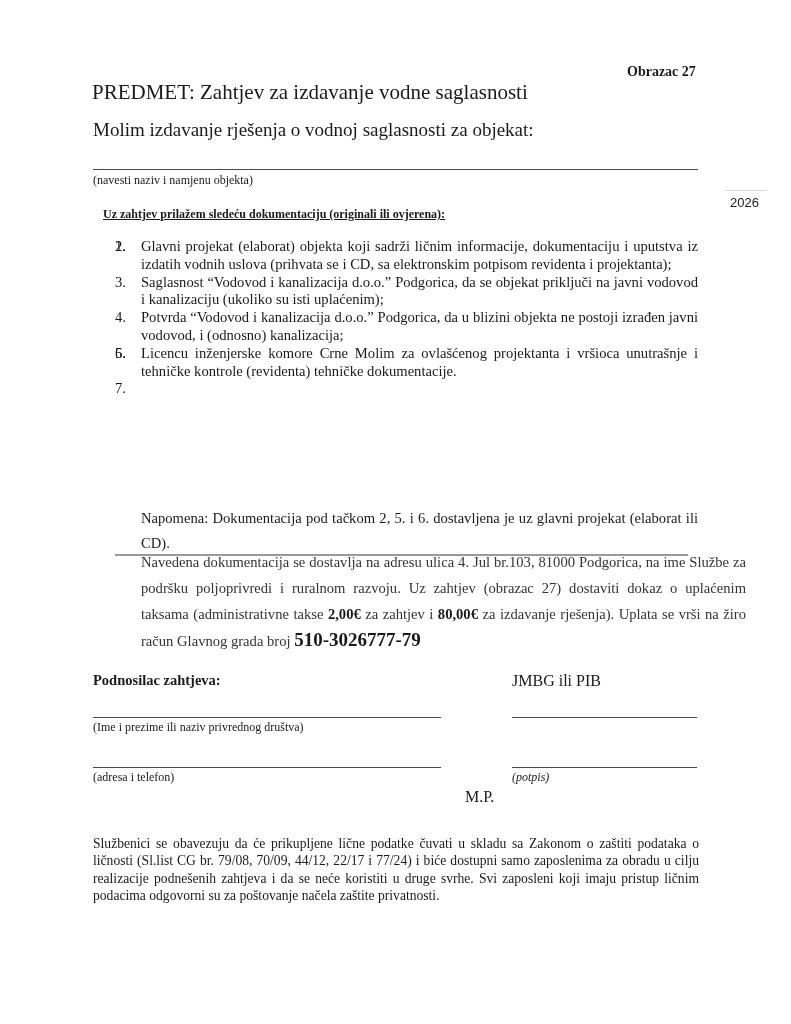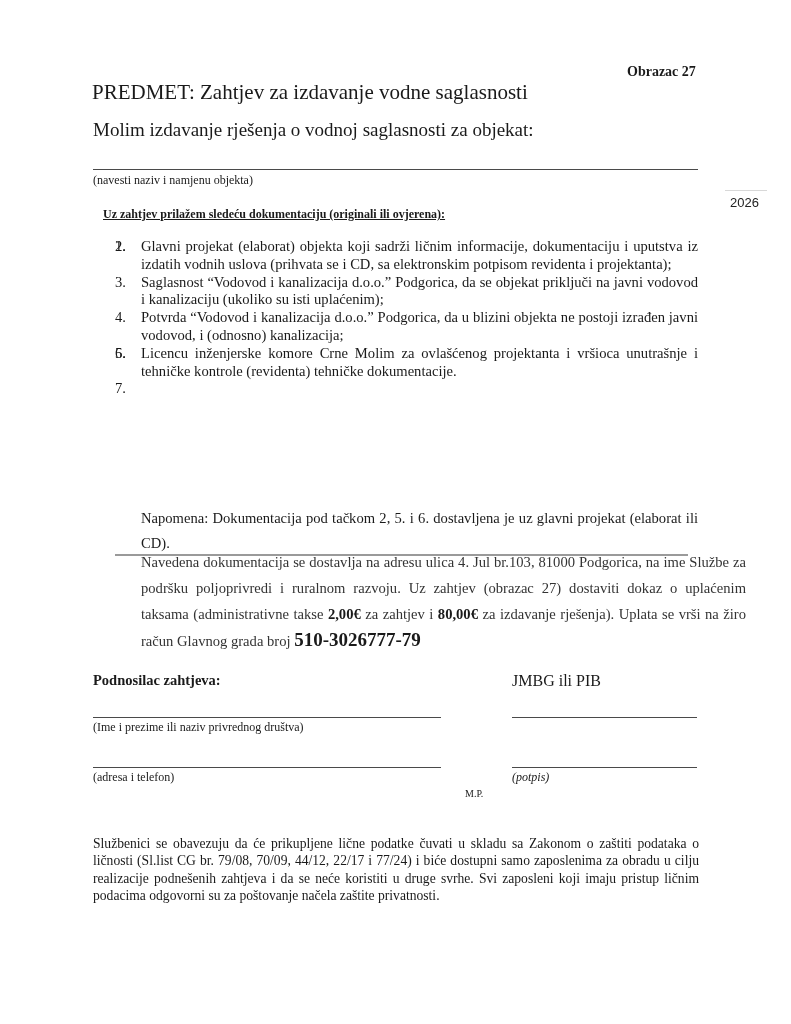--- a/index.html
+++ b/index.html
@@ -19,21 +19,21 @@
   .doc-list li .num { position:absolute; left:3px; top:0; }
   .item1-line1 { display:flex; justify-content:space-between; }
   .blank { display:inline-block; border-bottom:1px solid #333; height:12px; vertical-align:baseline; }
   .note { left:141px; top:506px; width:557px; font-size:14.6px; line-height:25px; text-align:justify; }
   .sep { left:115px; top:554px; width:573px; height:2px; background:#9a9a9a; }
   .delivery { left:93px; top:549px; width:605px; font-size:14.6px; line-height:26px; text-align:justify; color:#333;margin-left:48px; }
   .delivery b { color:#1a1a1a; }
   .account { font-size:19px; font-weight:bold; color:#1a1a1a; }
   .applicant-label { left:93px; top:672px; font-size:14.5px; font-weight:bold; }
   .id-label { left:512px; top:672px; font-size:16px; }
-  .mp { left:465px; top:788px; font-size:10px; }
+  .mp { left:465px; top:788px; font-size:16px; }
   .privacy { left:93px; top:835px; width:606px; font-size:13.6px; line-height:17.4px; text-align:justify; }
 </style>
 </head>
 <body>
 
 <div class="abs form-number">Obrazac 27</div>
 <div class="abs title">PREDMET: Zahtjev za izdavanje vodne saglasnosti</div>
 <div class="abs intro">Molim izdavanje rješenja o vodnoj saglasnosti za objekat:</div>
 
 <div class="line" style="left:93px; top:169px; width:605px;"></div>

